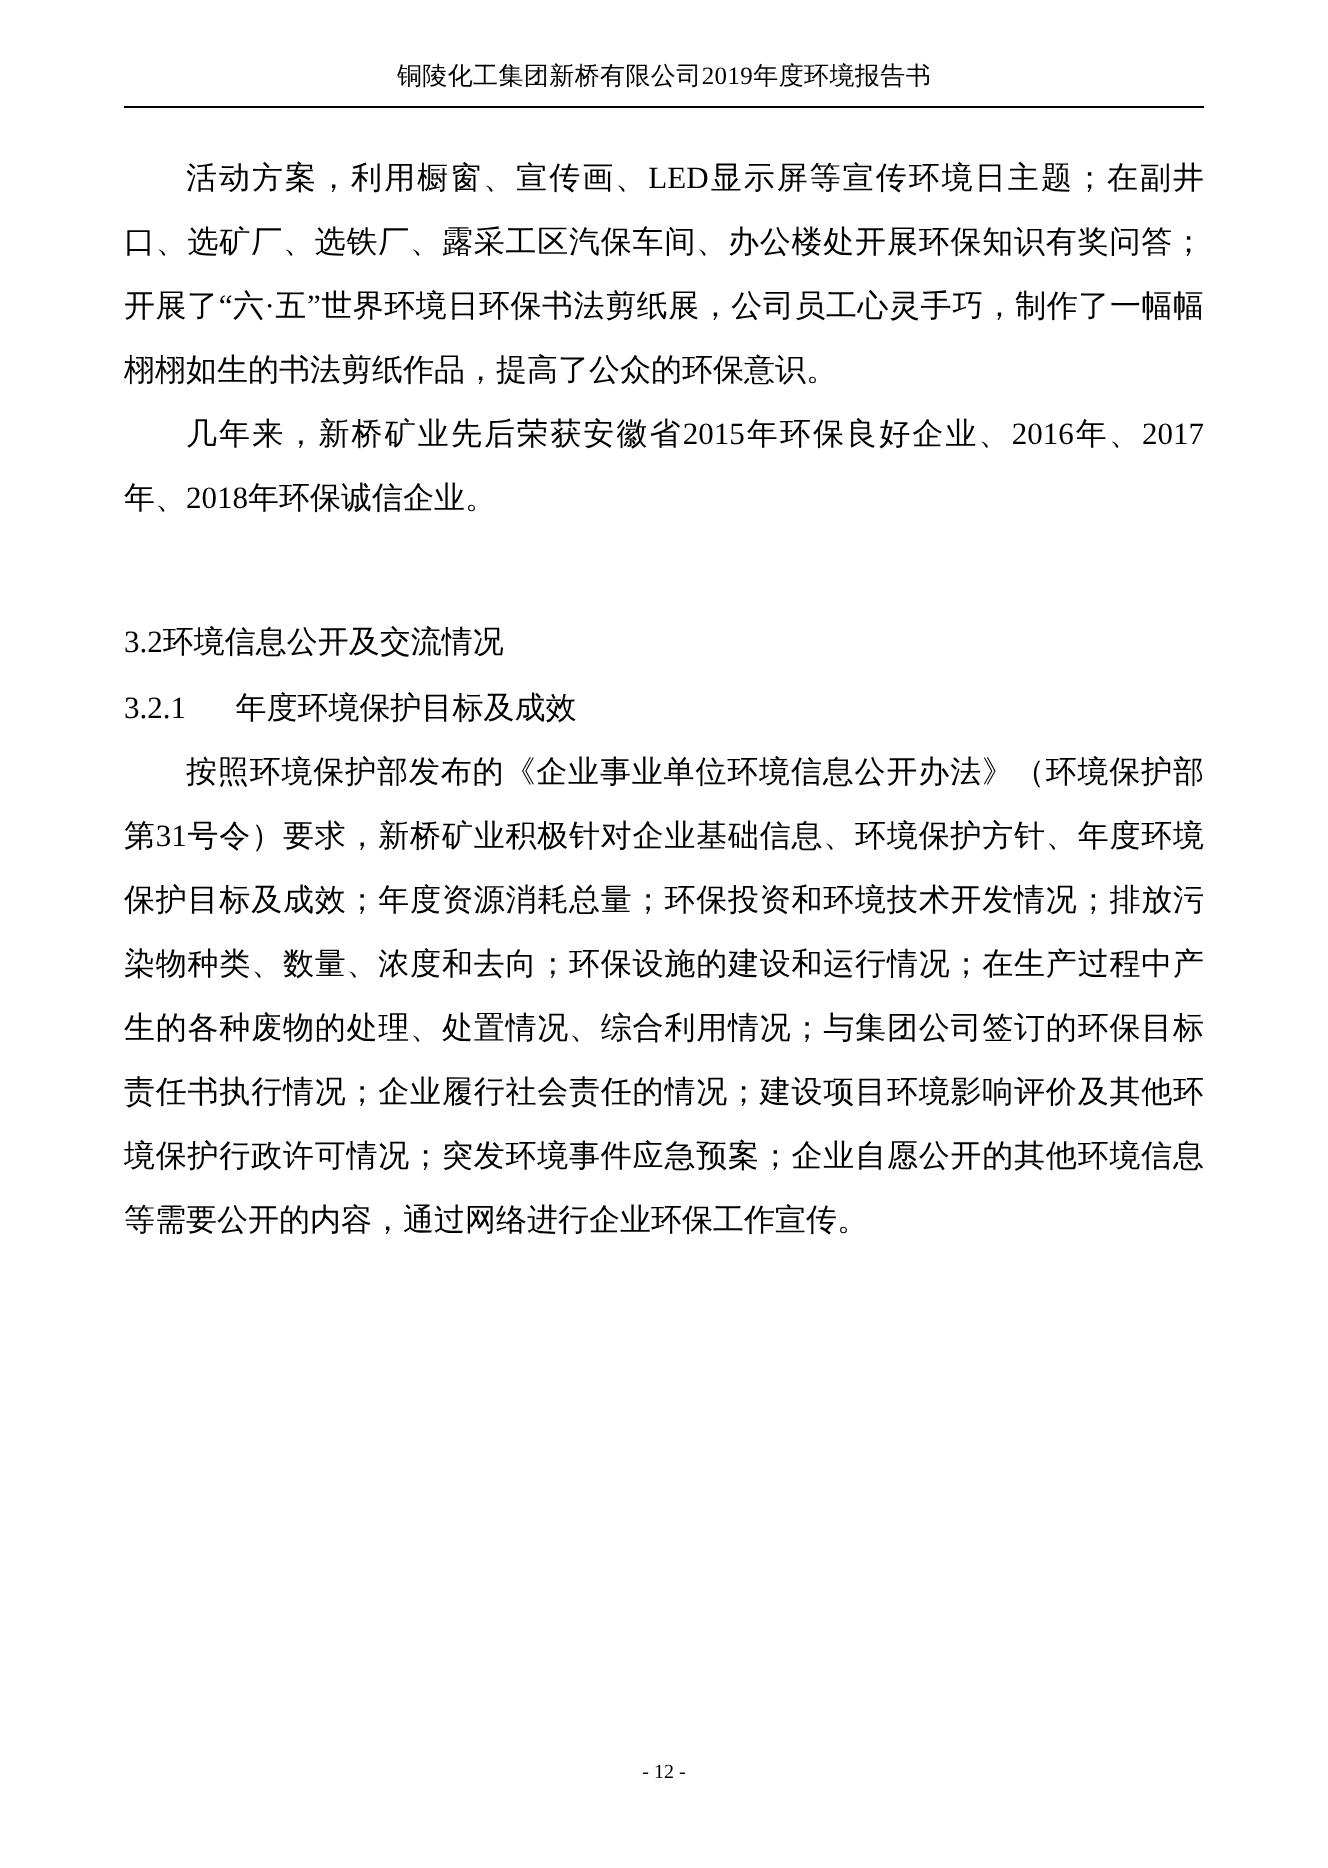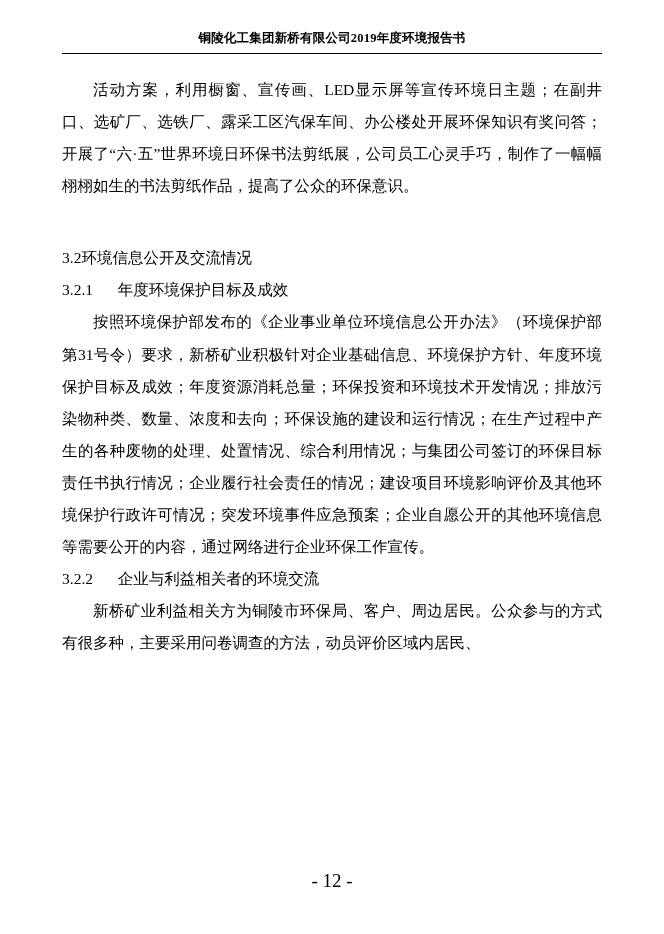--- a/index.html
+++ b/index.html
@@ -23,21 +23,21 @@
     left: 0;
     top: 0;
     width: 664px;
     height: 934px;
     padding: 30px 62px 0 62px;
     box-sizing: border-box;
   }
   .header {
     text-align: center;
     font-size: 12.5px;
-    font-weight: bold;
+    font-weight: normal;
     letter-spacing: 0.2px;
     color: #000;
     padding-bottom: 6px;
     white-space: nowrap;
   }
   .header-rule {
     border-bottom: 1px solid #000;
     margin: 0 0 20px 0;
   }
   .body-text {
@@ -66,47 +66,46 @@
   .h3-gap {
     display: inline-block;
     width: 1.6em;
   }
   .footer {
     position: absolute;
     left: 0;
     right: 0;
     bottom: 42px;
     text-align: center;
-    font-size: 19px;
+    font-size: 10px;
     color: #000000;
     font-family: "Liberation Serif", "DejaVu Serif", serif;
   }
 </style>
 </head>
 <body>
 
 <div class="page">
   <div class="page-inner">
 
     <div class="header">铜陵化工集团新桥有限公司2019年度环境报告书</div>
     <div class="header-rule"></div>
 
     <div class="body-text">
 
       <p class="para">活动方案，利用橱窗、宣传画、LED显示屏等宣传环境日主题；在副井口、选矿厂、选铁厂、露采工区汽保车间、办公楼处开展环保知识有奖问答；开展了“六·五”世界环境日环保书法剪纸展，公司员工心灵手巧，制作了一幅幅栩栩如生的书法剪纸作品，提高了公众的环保意识。</p>
 
 
+      <p class="para">几年来，新桥矿业先后荣获安徽省2015年环保良好企业、2016年、2017年、2018年环保诚信企业。</p>
 
       <p class="heading l2">3.2环境信息公开及交流情况</p>
 
       <p class="heading l3"><span>3.2.1</span><span class="h3-gap"></span><span>年度环境保护目标及成效</span></p>
 
       <p class="para">按照环境保护部发布的《企业事业单位环境信息公开办法》（环境保护部第31号令）要求，新桥矿业积极针对企业基础信息、环境保护方针、年度环境保护目标及成效；年度资源消耗总量；环保投资和环境技术开发情况；排放污染物种类、数量、浓度和去向；环保设施的建设和运行情况；在生产过程中产生的各种废物的处理、处置情况、综合利用情况；与集团公司签订的环保目标责任书执行情况；企业履行社会责任的情况；建设项目环境影响评价及其他环境保护行政许可情况；突发环境事件应急预案；企业自愿公开的其他环境信息等需要公开的内容，通过网络进行企业环保工作宣传。</p>
 
-      <p class="heading l3"><span>3.2.2</span><span class="h3-gap"></span><span>企业与利益相关者的环境交流</span></p>
 
-      <p class="para">新桥矿业利益相关方为铜陵市环保局、客户、周边居民。公众参与的方式有很多种，主要采用问卷调查的方法，动员评价区域内居民、</p>
 
     </div>
   </div>
 
   <div class="footer">- 12 -</div>
 </div>
 
 </body></html>

